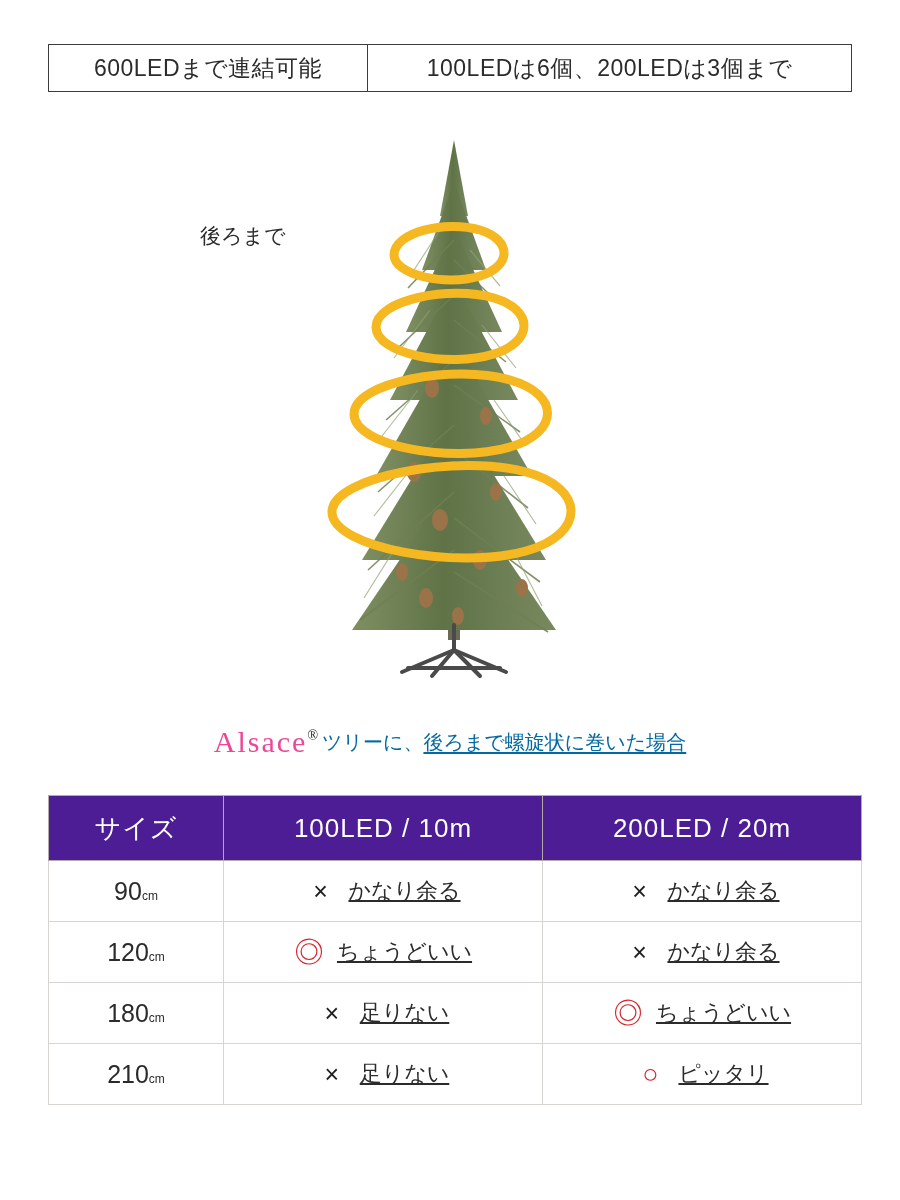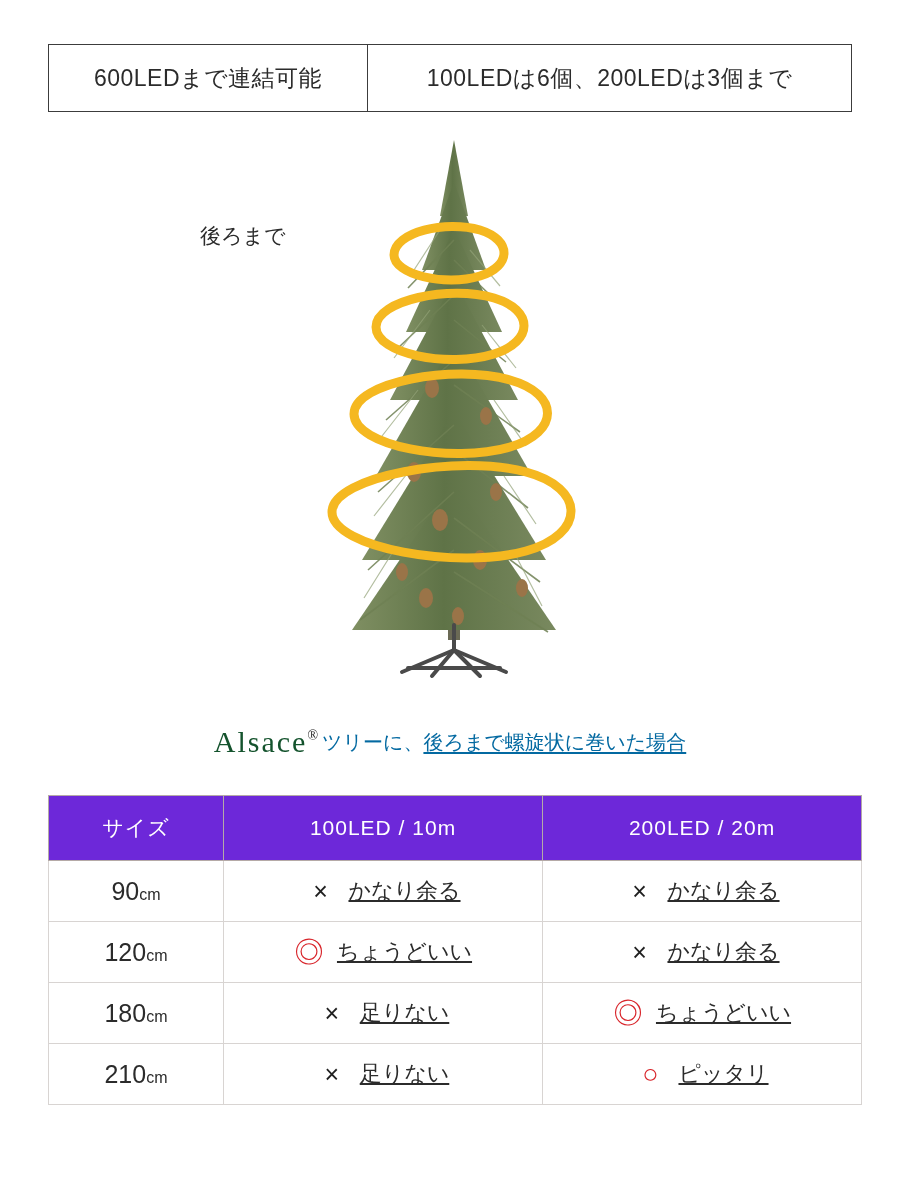--- a/index.html
+++ b/index.html
@@ -15,21 +15,21 @@
     position: relative;
     overflow: hidden;
   }
 
   
   .banner {
     position: absolute;
     left: 48px;
     top: 44px;
     width: 804px;
-    height: 68px;
+    height: 48px;
     border: 1px solid #3c3c3c;
     display: flex;
     align-items: stretch;
     box-sizing: border-box;
   }
   .banner-cell {
     display: flex;
     align-items: center;
     justify-content: center;
     font-size: 23px;
@@ -85,21 +85,21 @@
     left: 0;
     top: 725px;
     width: 900px;
     text-align: center;
     white-space: nowrap;
   }
   .caption .brand {
     font-family: "Liberation Serif", serif;
     font-size: 30px;
     letter-spacing: 2px;
-    color: #14532d;
+    color: #ec4899;
     vertical-align: middle;
   }
   .caption .reg {
     font-family: "Liberation Serif", serif;
     font-size: 14px;
     vertical-align: super;
     color: #1d1d1d;
   }
   .caption .rest {
     font-size: 20px;
@@ -120,39 +120,39 @@
     width: 804px;
     border-collapse: collapse;
     table-layout: fixed;
   }
   table.compat th, table.compat td {
     border: 1px solid #d8d4d2;
     text-align: center;
     vertical-align: middle;
   }
   table.compat thead th {
-    background: #6d28d9;
+    background: #4c1d95;
     color: #ffffff;
     font-weight: normal;
-    font-size: 21px;
+    font-size: 26px;
     height: 62px;
     letter-spacing: 1px;
     border-color: #b5aaa7;
   }
   table.compat thead th.col-size { width: 172px; }
   table.compat thead th.col-a { width: 316px; }
   table.compat thead th.col-b { width: 316px; }
 
   table.compat tbody td {
     height: 58px;
     font-size: 23px;
     color: #2b2b2b;
   }
   .size-num { font-size: 25px; }
-  .size-unit { font-size: 16px; margin-top: 24px; }
+  .size-unit { font-size: 12px; margin-top: 24px; }
 
   .cell-inner {
     display: flex;
     align-items: center;
     justify-content: center;
     gap: 13px;
   }
   .mark {
     display: inline-flex;
     align-items: center;

